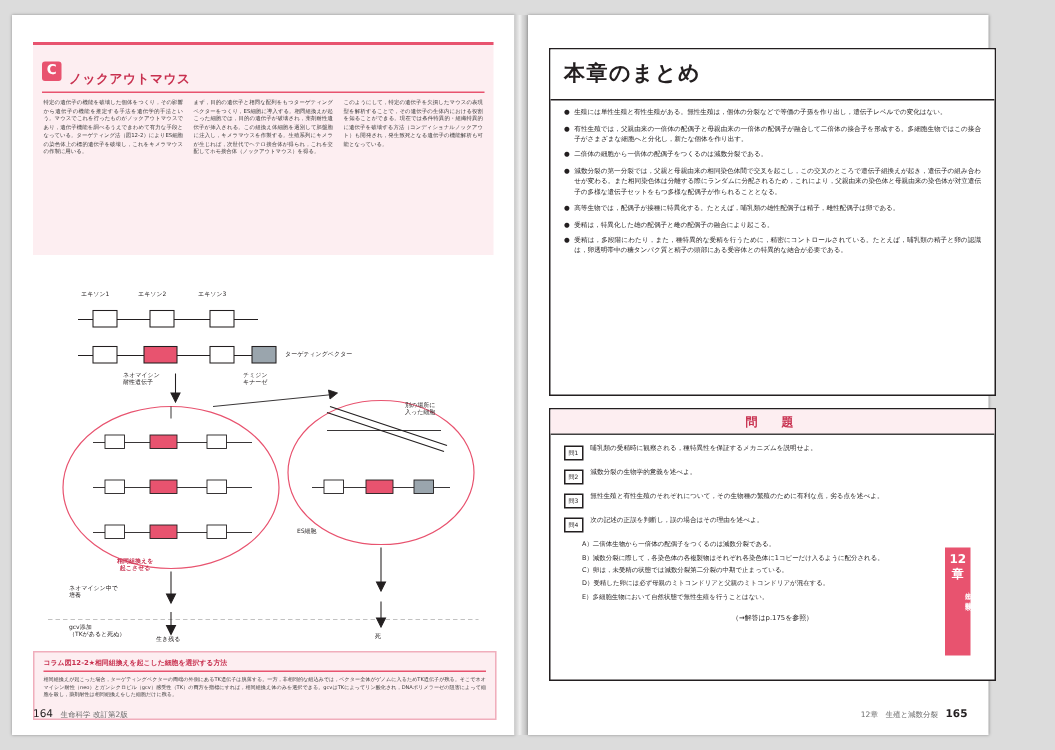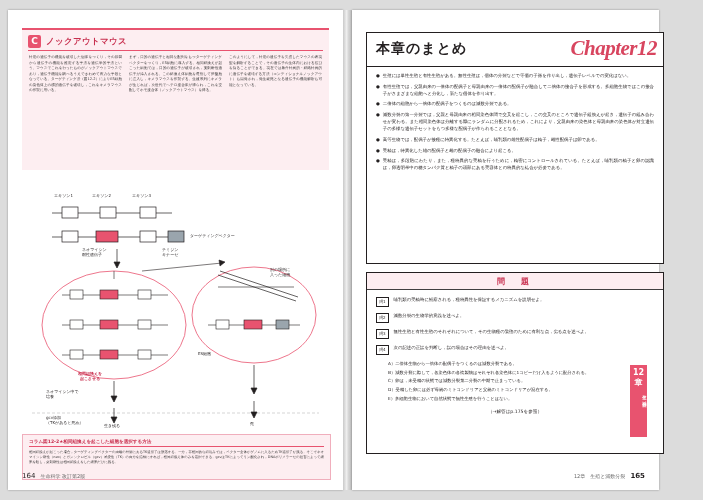--- a/index.html
+++ b/index.html
@@ -19,21 +19,21 @@
   
   .pink-panel{
     position:absolute;left:14px;top:18px;width:307px;height:140px;
     background:#fdeef1;border-top:2px solid #e8536f;
   }
   .panel-head{display:flex;align-items:center;gap:5px;padding:5px 6px 2px 6px;}
   .panel-badge{
     width:13px;height:13px;border-radius:2px;background:#e8536f;color:#fff;
     font-size:9px;line-height:13px;text-align:center;font-weight:bold;
   }
-  .panel-title{font-size:8.5px;font-weight:bold;color:#c8304f;letter-spacing:.3px;}
+  .panel-title{font-size:8.5px;font-weight:bold;color:#c8304f;letter-spacing:.3px;margin-top:12px;}
   .panel-rule{height:1px;background:#e8536f;margin:0 6px 4px 6px;}
   .cols{display:flex;gap:7px;padding:0 7px;}
   .col{flex:1;}
   .tiny{font-size:3.6px;line-height:1.55;text-align:justify;color:#3a3a3a;}
 
   .figure{
     position:absolute;left:14px;top:165px;width:307px;height:255px;
     background:#ffffff;
   }
   .fig-svg{position:absolute;left:0;top:0;}
@@ -237,21 +237,20 @@
     </div>
   </div>
 
   <div class="gutter"></div>
 
   <div class="page page-right">
 
     <div class="summary-box">
       <div class="summary-head">
         <div class="jp">本章のまとめ</div>
-        <div class="chap">Chapter12</div>
       </div>
       <div class="summary-body">
         <div class="bullet">
             <span class="dot">●</span>
             <span>生殖には単性生殖と有性生殖がある。無性生殖は，個体の分裂などで等価の子孫を作り出し，遺伝子レベルでの変化はない。</span>
           </div>
         <div class="bullet">
             <span class="dot">●</span>
             <span>有性生殖では，父親由来の一倍体の配偶子と母親由来の一倍体の配偶子が融合して二倍体の接合子を形成する。多細胞生物ではこの接合子がさまざまな細胞へと分化し，新たな個体を作り出す。</span>
           </div>

